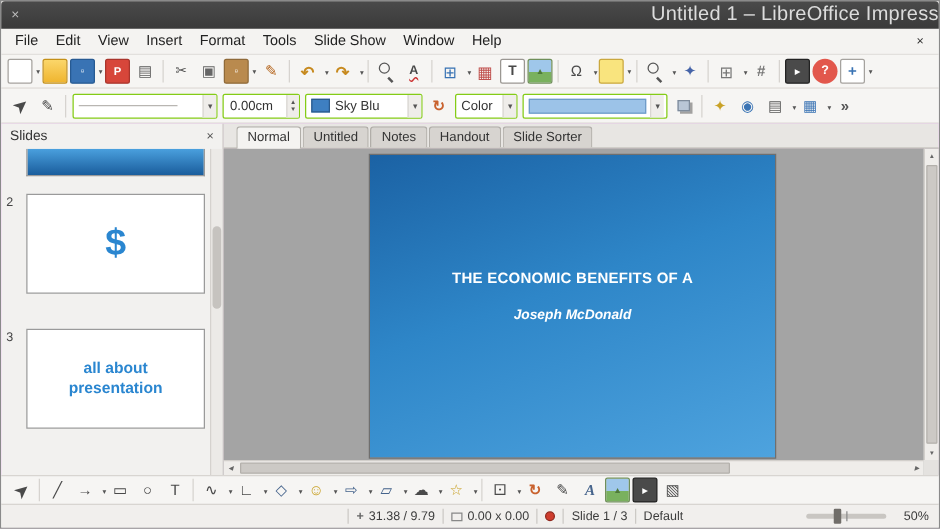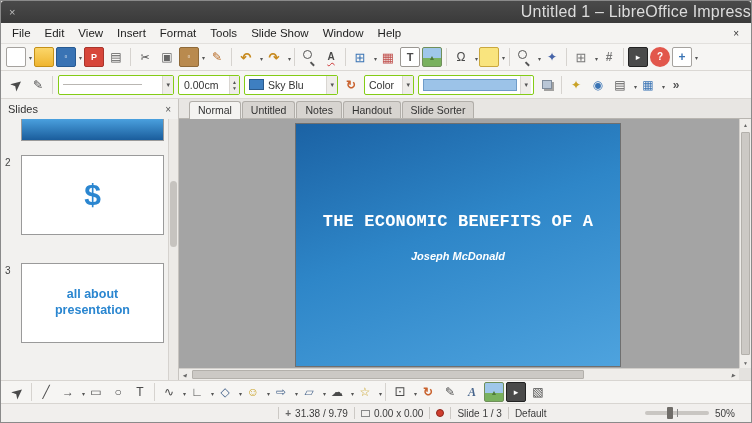--- a/index.html
+++ b/index.html
@@ -155,22 +155,22 @@
     padding:2px 8px; position:relative; }
   .vtab.active { background:#f4f3f1; top:1px; padding-bottom:3px; z-index:2; }
 
   .canvas-area { flex:1; position:relative; background:#a4a4a4; min-height:0; }
   .slide-canvas { position:absolute; left:116px; top:4px; width:326px; height:244px;
     border:1px solid #6f6f6f;
     background:linear-gradient(160deg,#1b62a4 0%, #2e86c8 45%, #4ea3de 100%);
     display:flex; align-items:center; justify-content:center; }
   .slide-text { display:flex; flex-direction:column; align-items:center;
     text-align:center; color:#fff; padding:0 8px 18px; width:100%; }
-  .slide-title-line { font-size:17px; font-weight:bold; line-height:1.4;
-    letter-spacing:.2px;font-family:Liberation Mono, monospace; }
+  .slide-title-line { font-size:12px; font-weight:bold; line-height:1.4;
+    letter-spacing:.2px; }
   .slide-sub { margin-top:16px; font-size:11px; font-weight:bold;font-style:italic; }
 
   .v-scroll { position:absolute; right:0; top:0; bottom:12px; width:12px;
     background:#efedea; border-left:1px solid #d2cfcb; }
   .v-scroll .arr { position:absolute; left:0; right:0; height:11px; display:flex;
     align-items:center; justify-content:center; }
   .v-scroll .arr::after { font-size:5px; color:#666; }
   .v-arr-up { top:0; } .v-arr-up::after { content:"▲"; }
   .v-arr-dn { bottom:0; } .v-arr-dn::after { content:"▼"; }
   .v-thumb { position:absolute; left:1px; right:1px; top:13px; bottom:13px;
@@ -202,21 +202,21 @@
   .st-ic-pos::after { content:"+"; font-style:normal; color:#666; font-weight:bold; }
   .st-ic-size { width:9px; height:7px; border:1px solid #888; display:inline-block; }
   .dot { width:8px; height:8px; border-radius:50%; background:#cf3d2e;
     border:1px solid #8f261c; display:inline-block; }
   .z-track { width:64px; height:4px; background:#c9c6c2; border-radius:2px;
     position:relative; margin:0 6px; }
   .z-mid { position:absolute; left:50%; top:-2px; width:1px; height:8px;
     background:#8a8a8a; }
   .z-thumb { position:absolute; left:22px; top:-4px; width:6px; height:12px;
     background:#706d69; border-radius:1px; }
-  .z-val { width:28px; text-align:left; margin-right:2px; }
+  .z-val { width:28px; text-align:right; margin-right:2px; }
 </style>
 </head>
 <body>
 
 <div class="app" data-name="app-window">
 
   <div class="titlebar" data-name="titlebar">
     <span class="tb-close" data-name="window-close-icon">×</span>
     <span class="tb-title" data-name="window-title">Untitled 1 – LibreOffice Impress</span>
   </div>

